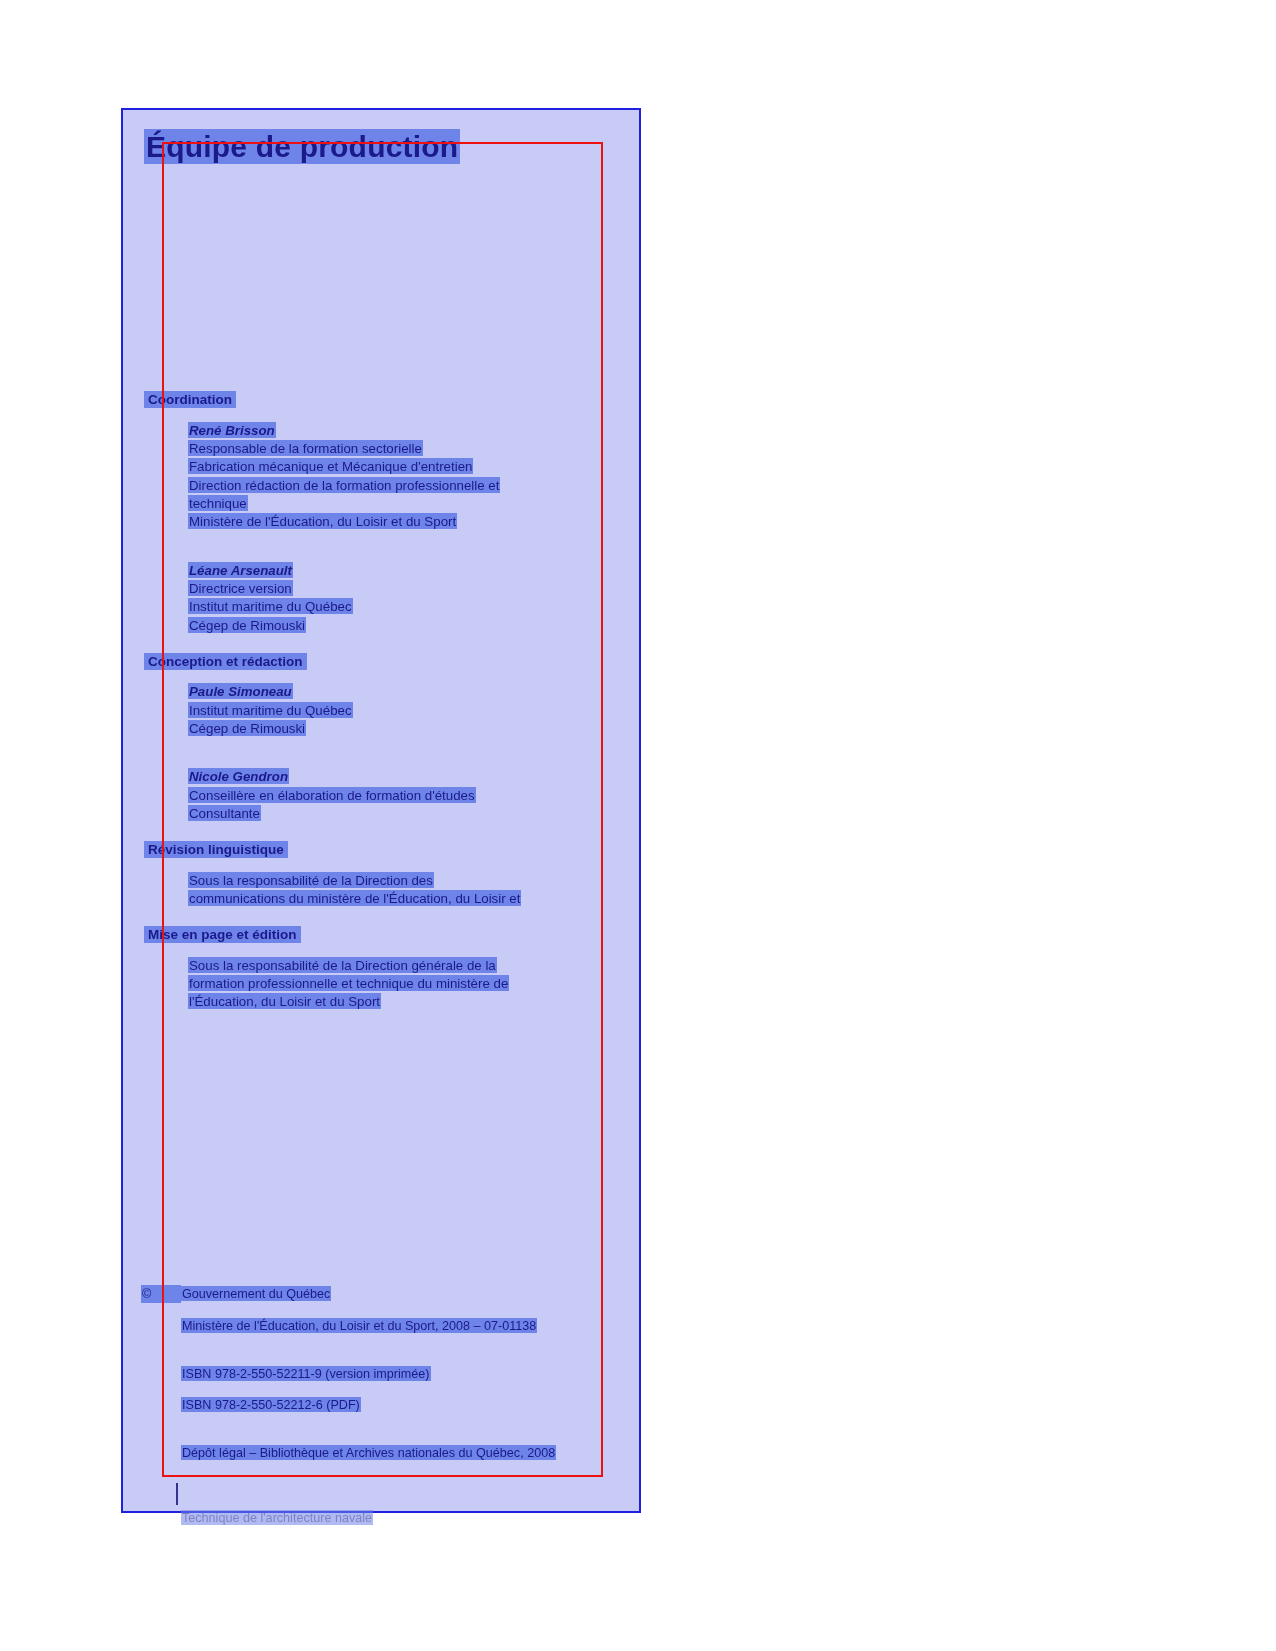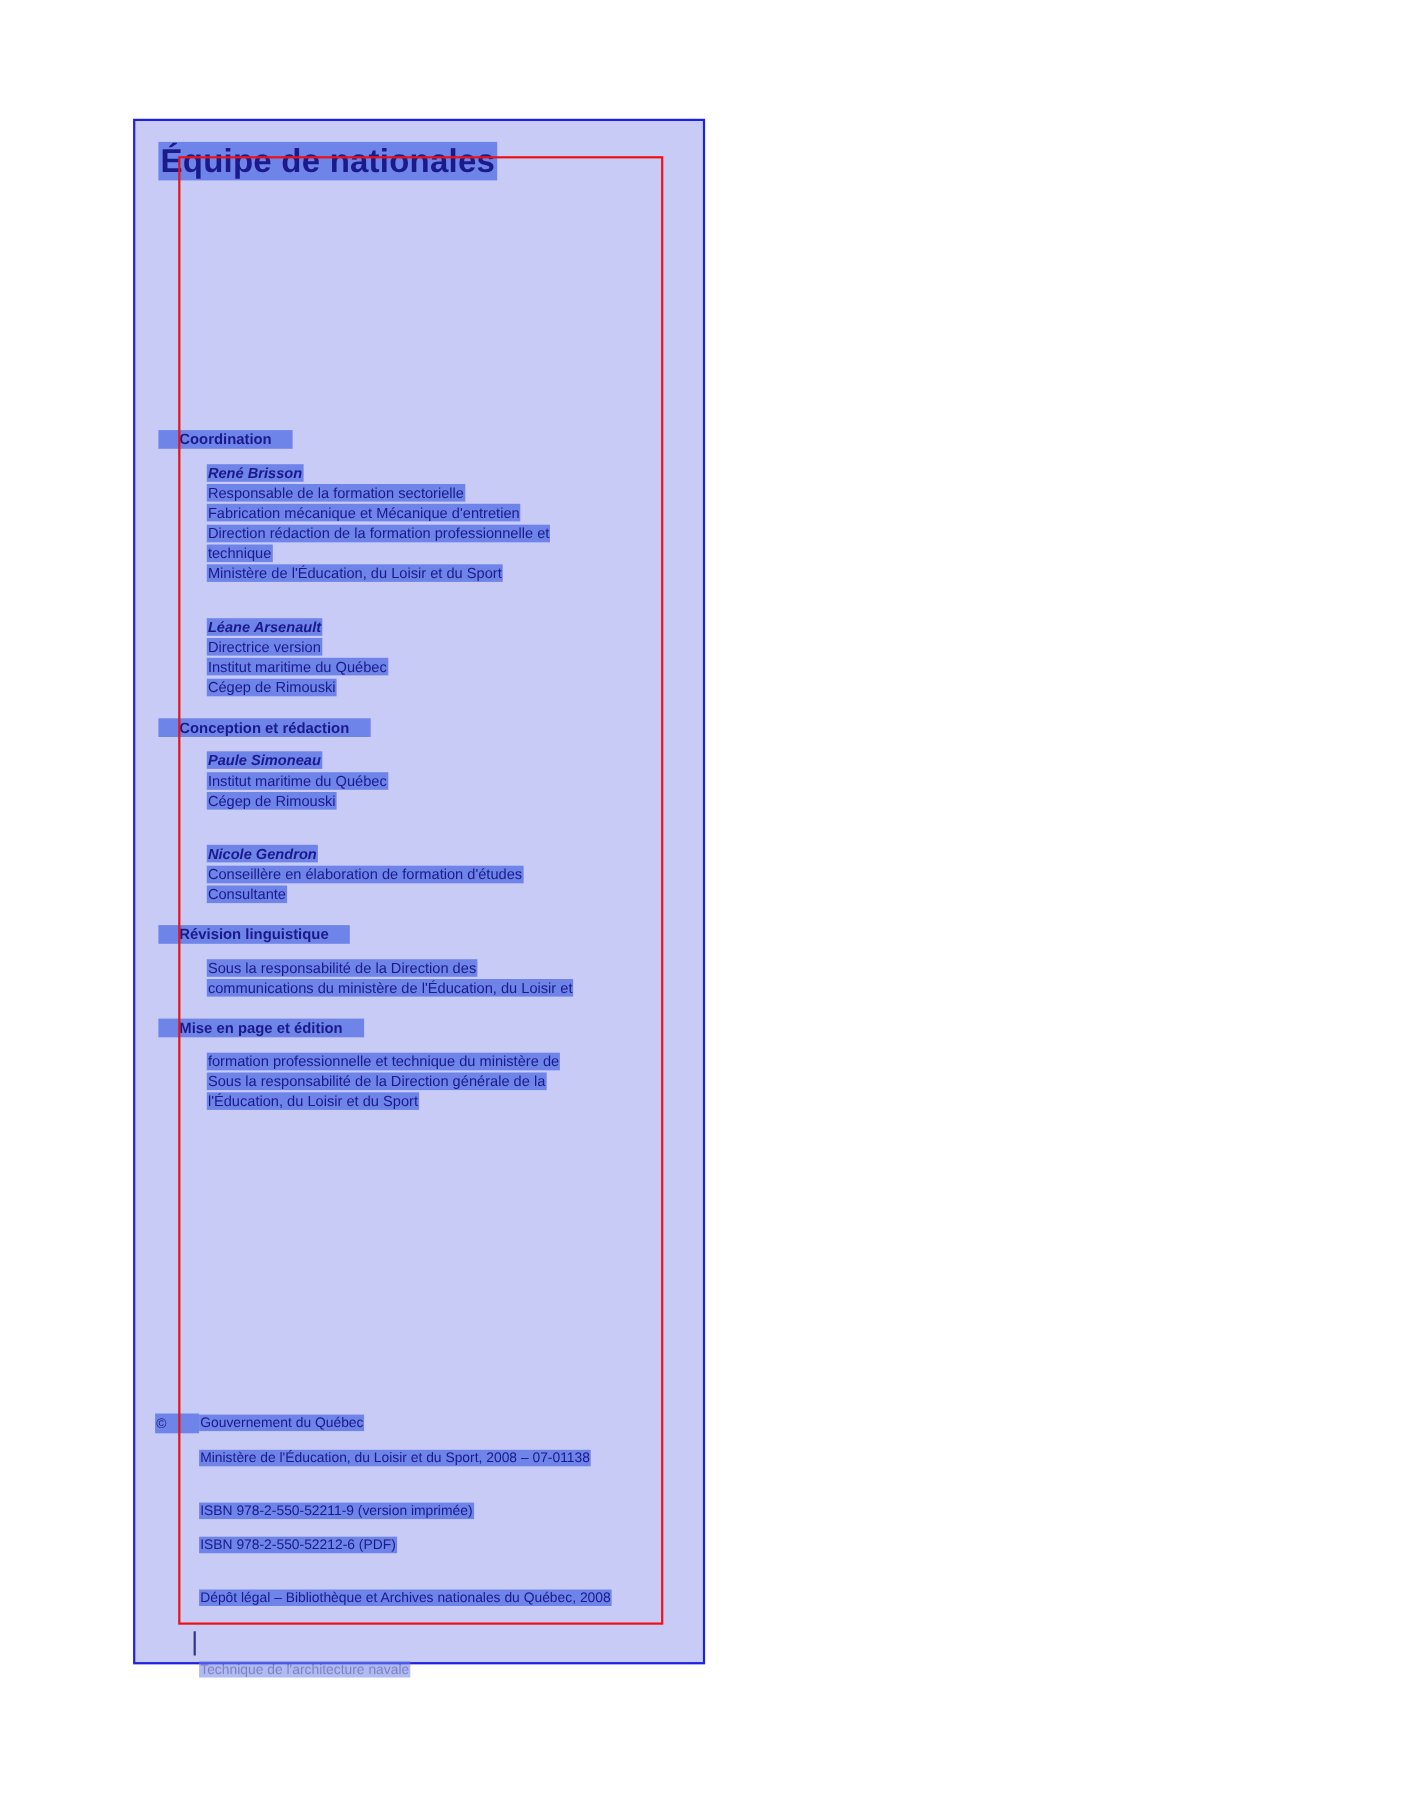--- a/index.html
+++ b/index.html
@@ -68,21 +68,21 @@
 
   .spacer-big { height: 228px; }
 
   .sec-head {
     font-size: 13.5px;
     font-weight: bold;
     color: #15157e;
     margin: 0 0 0 3px;
     line-height: 1.35;
   }
-  .sec-head .hl { padding: 1px 19px; }
+  .sec-head .hl { padding: 1px 4px; }
 
   .blk {
     margin: 12px 0 0 3px;
     font-size: 13.3px;
     line-height: 1.38;
     color: #16167d;
   }
   .blk .line { display: block; padding-left: 44px; }
   .blk .line .hl { padding: 0.5px 1px; }
   .nm .hl { font-style: italic; font-weight: bold; }
@@ -116,21 +116,21 @@
     background: #33338f;
   }
 </style>
 </head>
 <body>
 
 <div id="page">
 
   <div class="text-layer">
 
-    <h1 class="title"><span class="hl">Équipe de nationales</span></h1>
+    <h1 class="title"><span class="hl">Équipe de production</span></h1>
 
     <div class="spacer-big"></div>
 
     <div class="sec-head"><span class="hl">Coordination</span></div>
 
     <div class="blk">
       <span class="line nm"><span class="hl">René Brisson</span></span>
       <span class="line"><span class="hl">Responsable de la formation sectorielle</span></span>
       <span class="line"><span class="hl">Fabrication mécanique et Mécanique d'entretien</span></span>
       <span class="line"><span class="hl">Direction rédaction de la formation professionnelle et</span></span>
@@ -172,22 +172,22 @@
     <div class="blk">
       <span class="line"><span class="hl">Sous la responsabilité de la Direction des</span></span>
       <span class="line"><span class="hl">communications du ministère de l'Éducation, du Loisir et</span></span>
     </div>
 
     <div class="gap"></div>
 
     <div class="sec-head"><span class="hl">Mise en page et édition</span></div>
 
     <div class="blk">
+      <span class="line"><span class="hl">Sous la responsabilité de la Direction générale de la</span></span>
       <span class="line"><span class="hl">formation professionnelle et technique du ministère de</span></span>
-      <span class="line"><span class="hl">Sous la responsabilité de la Direction générale de la</span></span>
       <span class="line"><span class="hl">l'Éducation, du Loisir et du Sport</span></span>
     </div>
 
   </div>
 
   <div class="colophon">
     <span class="row"><span class="hl cmark">©</span><span class="hl">Gouvernement du Québec</span></span>
     <span class="row indent"><span class="hl">Ministère de l'Éducation, du Loisir et du Sport, 2008 – 07-01138</span></span>
     <span class="sp"></span>
     <span class="row indent"><span class="hl">ISBN 978-2-550-52211-9 (version imprimée)</span></span>

